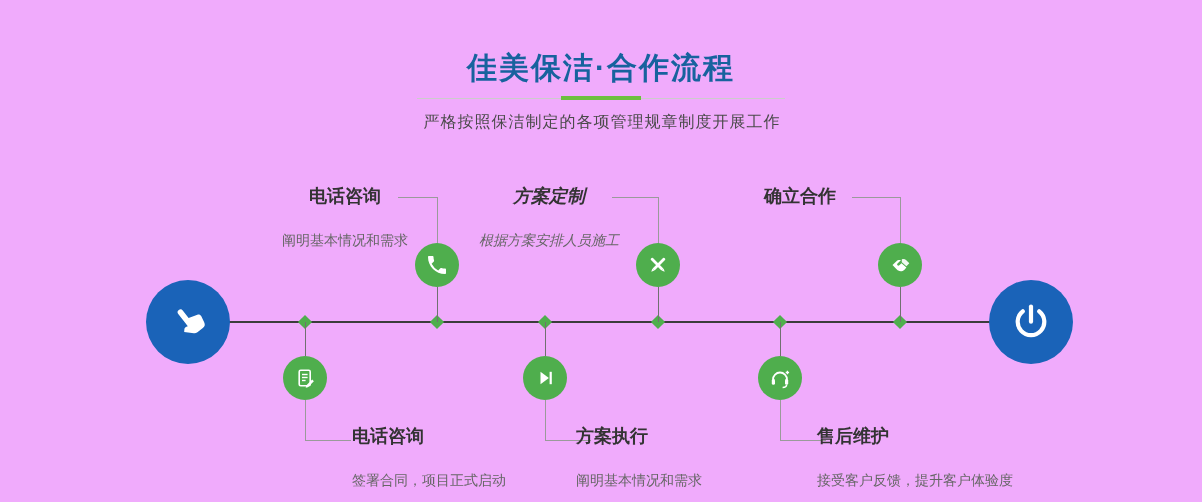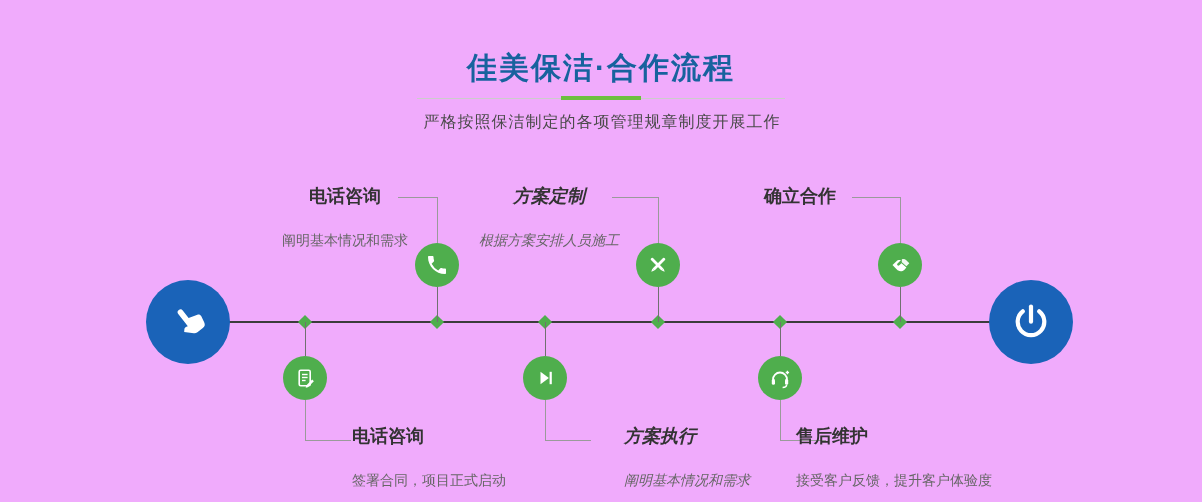--- a/index.html
+++ b/index.html
@@ -146,22 +146,22 @@
     <div class="step-desc">根据方案安排人员施工</div>
   </div>
   <div class="group-top" style="left:700px;top:186px;">
     <div class="step-title">确立合作</div>
   </div>
 
   <div class="group-bottom" style="left:352px;top:426px;">
     <div class="step-title">电话咨询</div>
     <div class="step-desc">签署合同，项目正式启动</div>
   </div>
-  <div class="group-bottom" style="left:624px;top:426px;font-style:italic;">
+  <div class="group-bottom" style="left:576px;top:426px;">
     <div class="step-title">方案执行</div>
     <div class="step-desc">阐明基本情况和需求</div>
   </div>
-  <div class="group-bottom" style="left:796px;top:426px;">
+  <div class="group-bottom" style="left:817px;top:426px;">
     <div class="step-title">售后维护</div>
     <div class="step-desc">接受客户反馈，提升客户体验度</div>
   </div>
 
 </div>
 
 </body></html>

